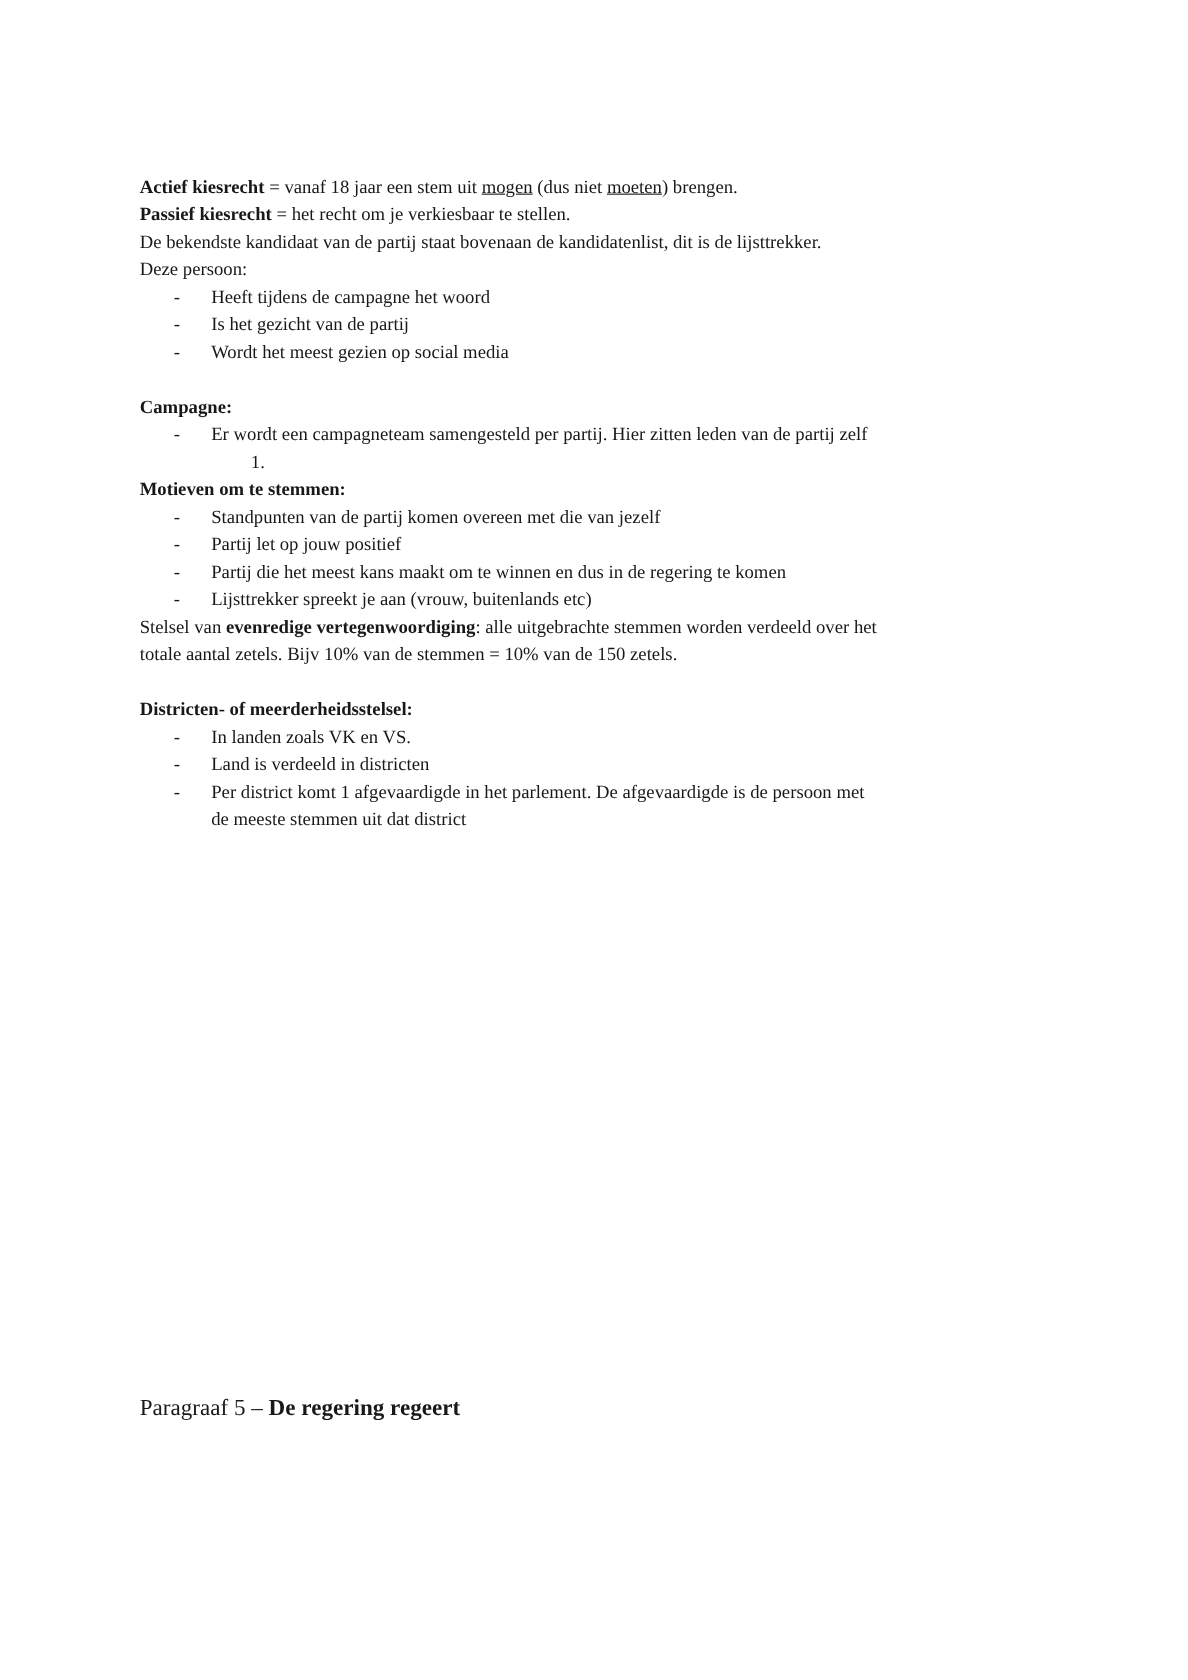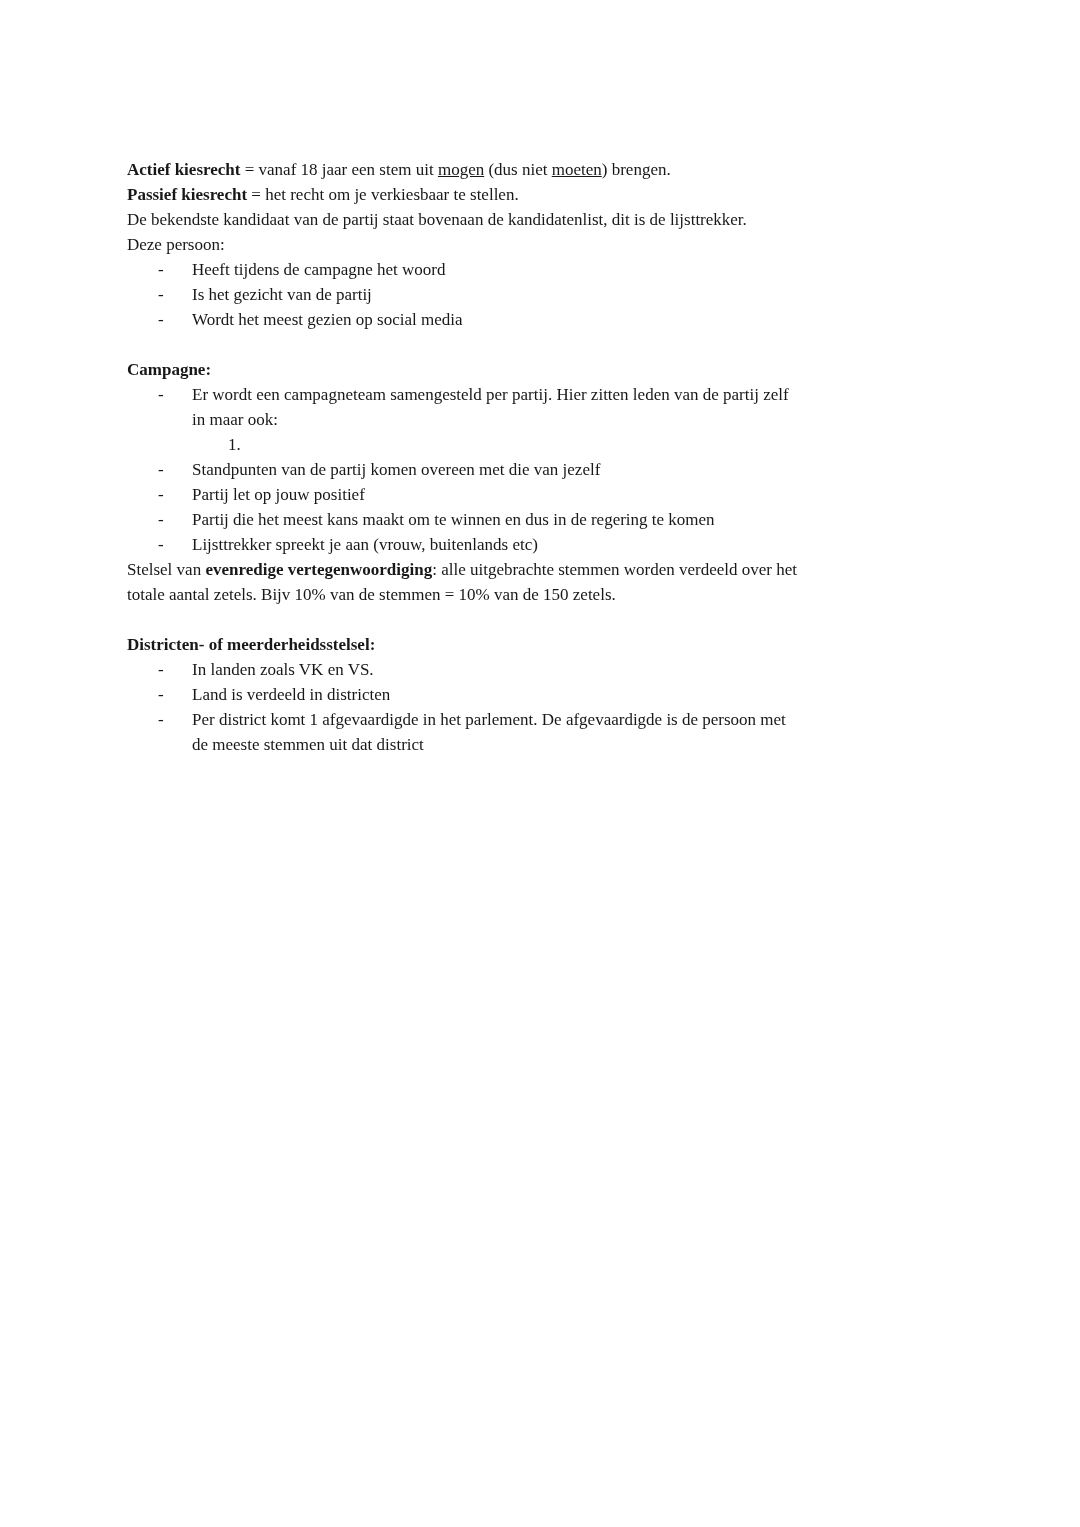--- a/index.html
+++ b/index.html
@@ -96,29 +96,33 @@
       <div class="spacer" style="height: 25px;"></div>
       <div class="block paragraph">
         <div class="content">
           <div class="line"><span class="run bold">Campagne:</span></div>
         </div>
       </div>
       <div class="block bullet">
         <span class="marker">-</span>
         <div class="content">
           <div class="line"><span class="run">Er wordt een campagneteam samengesteld per partij. Hier zitten leden van de partij zelf</span></div>
-          <div class="line"><span class="run">in maar ook:</span></div>
         </div>
       </div>
       <div class="block numbered">
         <span class="marker">1.</span>
         <div class="content">
         </div>
       </div>
       <div class="spacer" style="height: 25px;"></div>
+      <div class="block paragraph">
+        <div class="content">
+          <div class="line"><span class="run bold">Motieven om te stemmen:</span></div>
+        </div>
+      </div>
       <div class="block bullet">
         <span class="marker">-</span>
         <div class="content">
           <div class="line"><span class="run">Standpunten van de partij komen overeen met die van jezelf</span></div>
         </div>
       </div>
       <div class="block bullet">
         <span class="marker">-</span>
         <div class="content">
           <div class="line"><span class="run">Partij let op jouw positief</span></div>
@@ -161,14 +165,19 @@
         </div>
       </div>
       <div class="block bullet">
         <span class="marker">-</span>
         <div class="content">
           <div class="line"><span class="run">Per district komt 1 afgevaardigde in het parlement. De afgevaardigde is de persoon met</span></div>
           <div class="line"><span class="run">de meeste stemmen uit dat district</span></div>
         </div>
       </div>
       <div class="spacer" style="height: 507px;"></div>
+      <div class="block heading">
+        <div class="content">
+          <div class="line"><span class="run">Paragraaf 5 – </span><span class="run bold">De regering regeert</span></div>
+        </div>
+      </div>
     </div>
 </div>
 
 </body></html>

